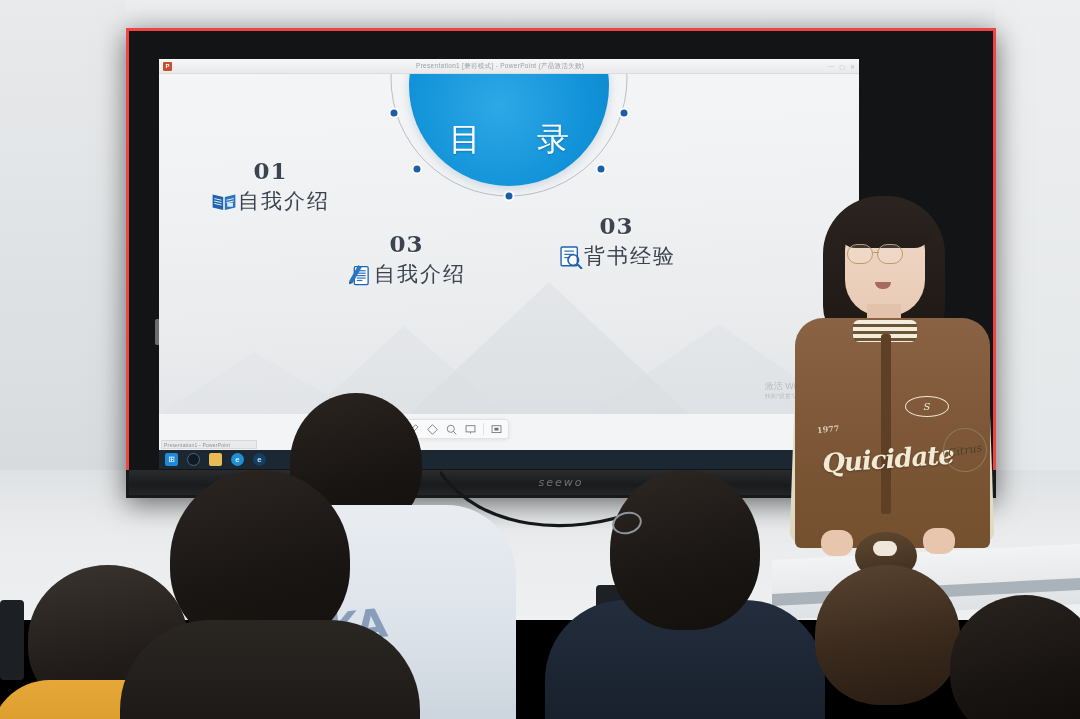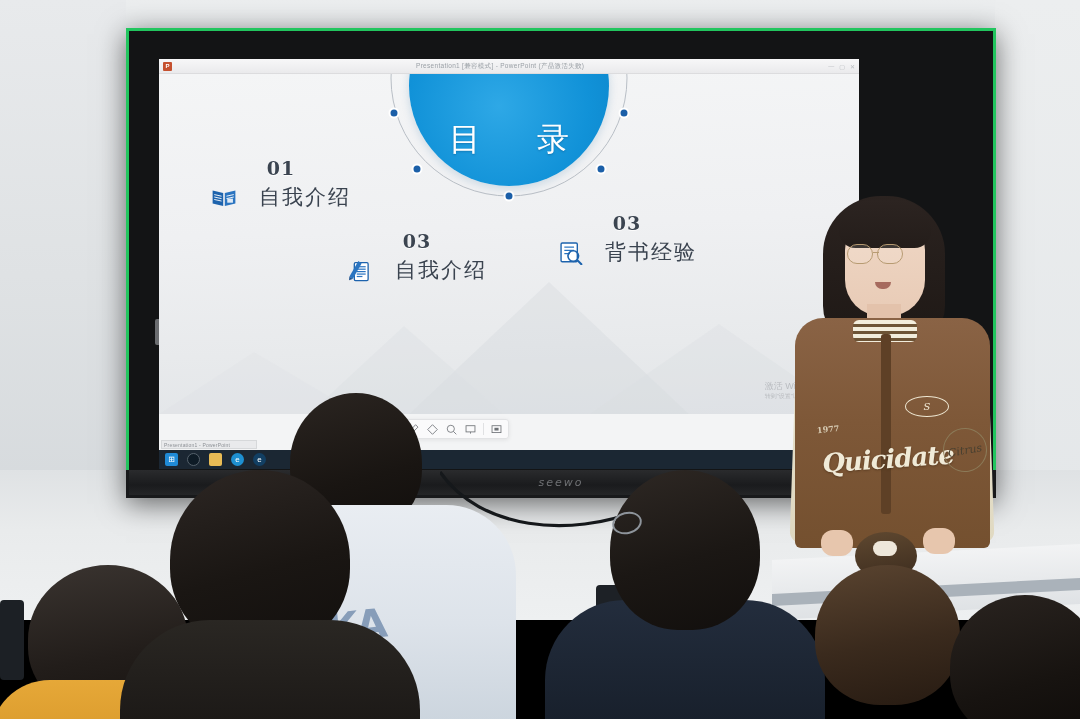--- a/index.html
+++ b/index.html
@@ -26,21 +26,21 @@
   
   .wall-lower {
     position:absolute; left:0; top:470px; width:1080px; height:150px;
     background:linear-gradient(180deg,#dfe2e4 0%,#e9ebec 40%,#eef0f1 100%);
   }
 
   
   .board-frame {
     position:absolute; left:126px; top:28px; width:870px; height:470px;
     background:#4c1d95;
-    border:3px solid #22c55e;
+    border:3px solid #ef4444;
     box-shadow:0 6px 26px rgba(0,0,0,.55);
   }
   .board-inner-black {
     position:absolute; left:0; top:0; right:0; bottom:0; background:#131415;
   }
   
   .side-tab {
     position:absolute; left:26px; top:288px; width:16px; height:26px;
     background:#6b6d70; border-radius:2px;
     display:flex; align-items:center; justify-content:center;
@@ -106,25 +106,25 @@
     color:#fff; font-size:32px; letter-spacing:12px; text-indent:12px;
     font-family:"DejaVu Serif", serif; font-weight:400;
     text-shadow:0 1px 2px rgba(0,60,110,.35);
   }
   
   .arc { position:absolute; left:50%; top:-96px; transform:translateX(-50%); }
 
   .toc-item { position:absolute; }
   .toc-num {
     font-family:"DejaVu Serif", serif; font-weight:bold;
-    font-size:19px; color:#3b4450; letter-spacing:1px;
+    font-size:23px; color:#3b4450; letter-spacing:1px;
     text-align:center; line-height:1;
     text-shadow:0 1px 0 rgba(255,255,255,.8);
   }
-  .toc-row { display:flex; align-items:center; gap:22px; margin-top:5px; }
+  .toc-row { display:flex; align-items:center; gap:1px; margin-top:5px; }
   .toc-label {
     font-family:"DejaVu Serif", serif; font-size:21px; color:#3a434f;
     letter-spacing:2px; white-space:nowrap;
   }
   .toc-ico { width:26px; height:26px; flex:none; }
 
   .i01 { left:52px;  top:85px; }
   .i02 { left:188px; top:158px; }
   .i03 { left:398px; top:140px; }
   .i04 { left:480px; top:82px; }

